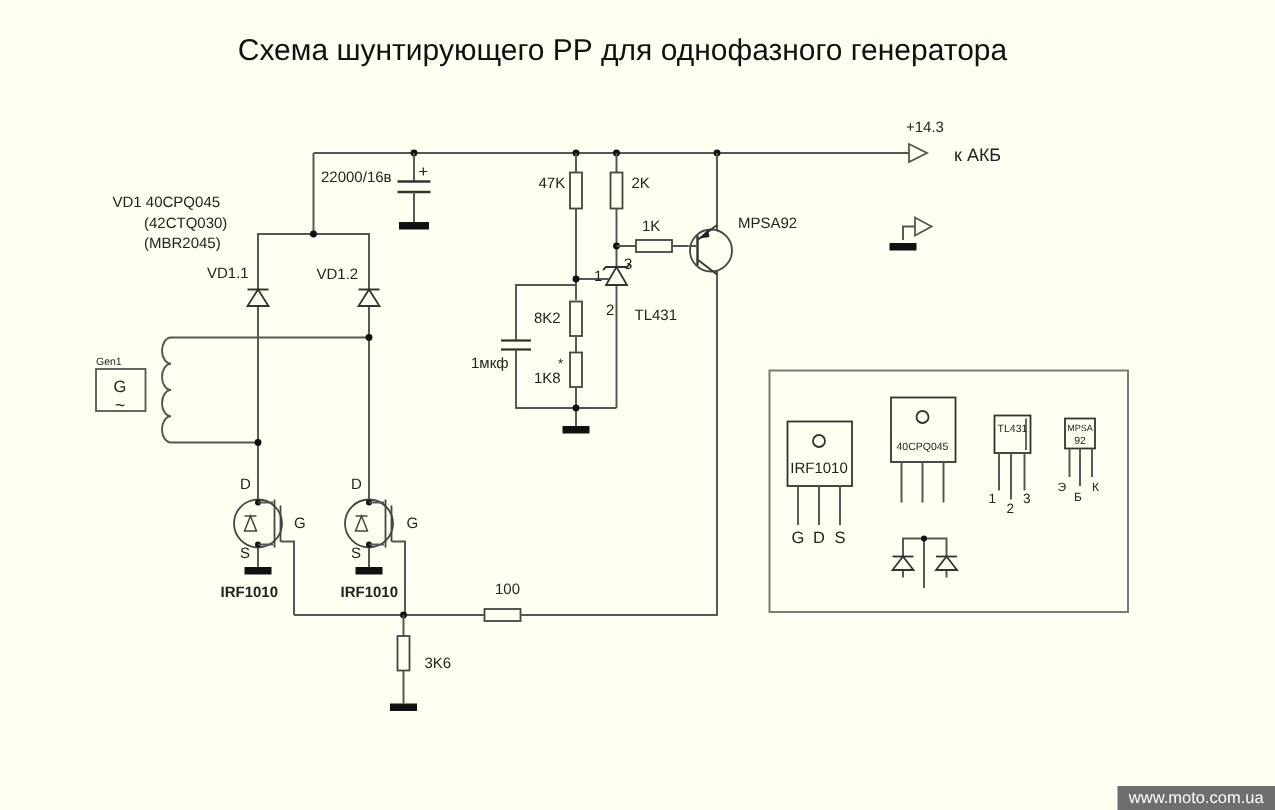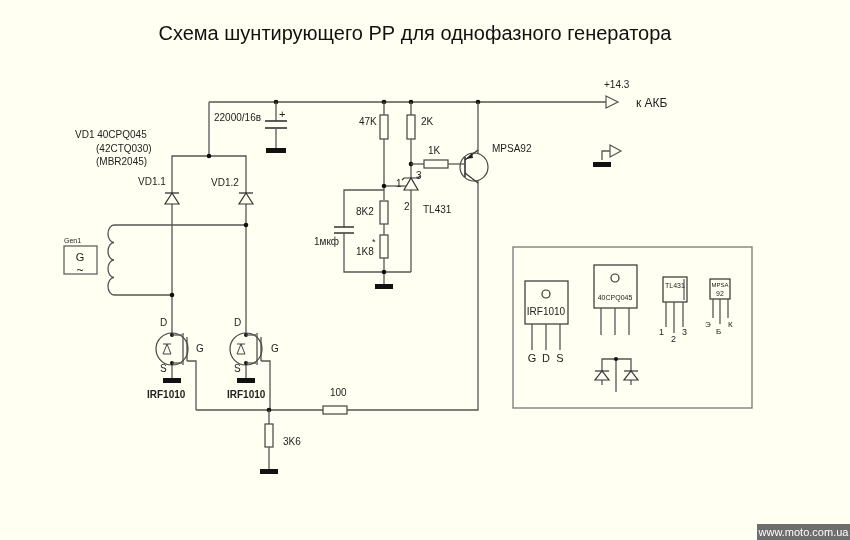--- a/index.html
+++ b/index.html
@@ -5,21 +5,21 @@
   html, body { margin:0; padding:0; }
   body { width:850px; height:540px; background:#fffff2; position:relative; overflow:hidden; font-family:"Liberation Sans", sans-serif; }
   #canvas { position:absolute; left:0; top:0; }
   svg text { font-family:"Liberation Sans", sans-serif; fill:#222; }
   .w { stroke:#555; stroke-width:1.3; fill:none; }
   .r { stroke:#444; stroke-width:1.2; fill:#fffff2; }
   .d { fill:#111; }
   .gnd { fill:#111; }
   .lbl { font-size:10px; }
   .title { font-size:20px; fill:#111; }
-  .watermark { position:absolute; right:0; bottom:0; width:93px; height:16px; background:#6e6e6e; color:#fff; font-size:11px; line-height:16px; text-align:center; font-family:"Liberation Sans", sans-serif; }
+  .watermark { position:absolute; right:0; bottom:0; width:105px; height:16px; background:#6e6e6e; color:#fff; font-size:11px; line-height:16px; text-align:center; font-family:"Liberation Sans", sans-serif; }
 </style>
 </head>
 <body>
 
 <svg id="canvas" width="850" height="540" viewBox="0 0 850 540">
 
   <text class="title" x="415" y="40" text-anchor="middle">Схема шунтирующего РР для однофазного  генератора</text>
 
   <g>
     <line class="w" x1="209" y1="102" x2="606" y2="102"></line>

